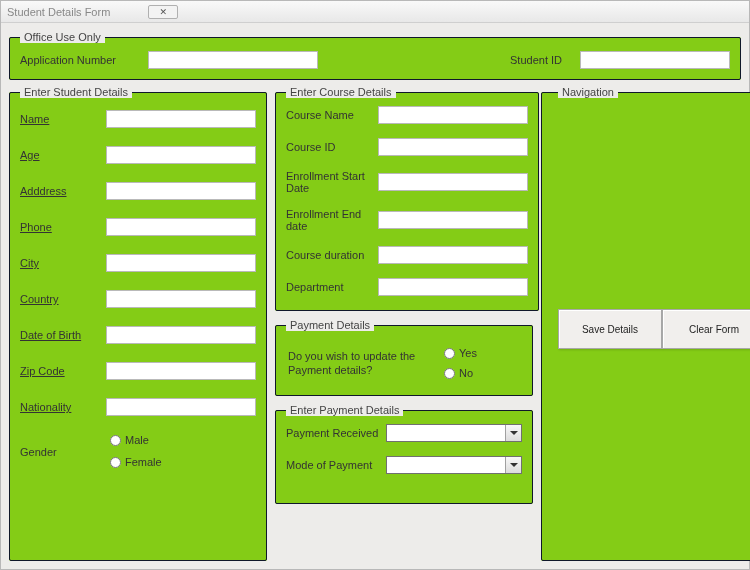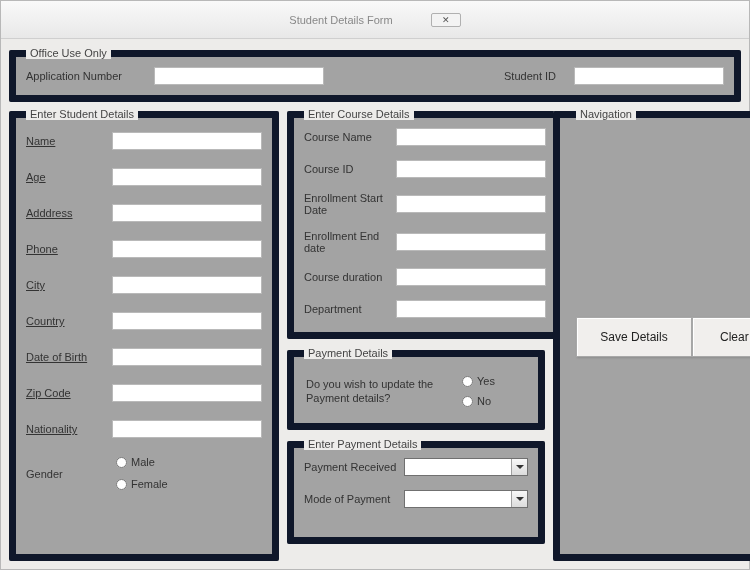--- a/index.html
+++ b/index.html
@@ -14,26 +14,26 @@
   }
   .window {
     width: 750px;
     height: 570px;
     border: 1px solid #b8b8b8;
     background: #eaeaea;
     display: flex;
     flex-direction: column;
   }
   .titlebar {
-    height: 38px;
+    height: 22px;
     background: linear-gradient(#f9f9f9,#e8e8e8);
     border-bottom: 1px solid #cfcfcf;
     display: flex;
     align-items: center;
-    justify-content: center;
+    justify-content: flex-start;
     padding: 0 6px;
     color: #888;
     font-size: 11px;
     gap: 38px;
   }
   .close-btn {
     width: 30px;
     height: 14px;
     border: 1px solid #b0b0b0;
     border-radius: 2px;
@@ -46,22 +46,22 @@
   }
   .client {
     flex: 1;
     padding: 8px;
     background: #edecea;
     display: flex;
     flex-direction: column;
     gap: 6px;
   }
   fieldset {
-    border: 7px solid #0f172a;
-    background: #a3a3a3;
+    border: 1px solid #0f172a;
+    background: #84cc16;
     padding: 8px 10px 10px 10px;
     border-radius: 2px;
     position: relative;
   }
   fieldset.nav legend,
   legend {
     font-size: 11px;
     color: #444;
     padding: 0 4px;
     background: #edecea;
@@ -152,26 +152,26 @@
   }
   fieldset.nav {
     height: 100%;
     display: flex;
     flex-direction: row;
     align-items: center;
     justify-content: space-around;
     padding: 28px 16px;
   }
   .nav-btn {
-    width: 116px;
+    width: 104px;
     height: 40px;
     border: 1px solid #a8a8a8;
     background: #f1efed;
     box-shadow: 1px 1px 0 #fff inset, 1px 1px 2px rgba(0,0,0,0.15);
-    font-size: 12px;
+    font-size: 10px;
     color: #222;
     cursor: pointer;
     display: flex;
     align-items: center;
     justify-content: center;
     text-align: center;
   }
   fieldset.student { height: 100%; }
   fieldset.student .inner { padding-top: 4px; }
 </style>

